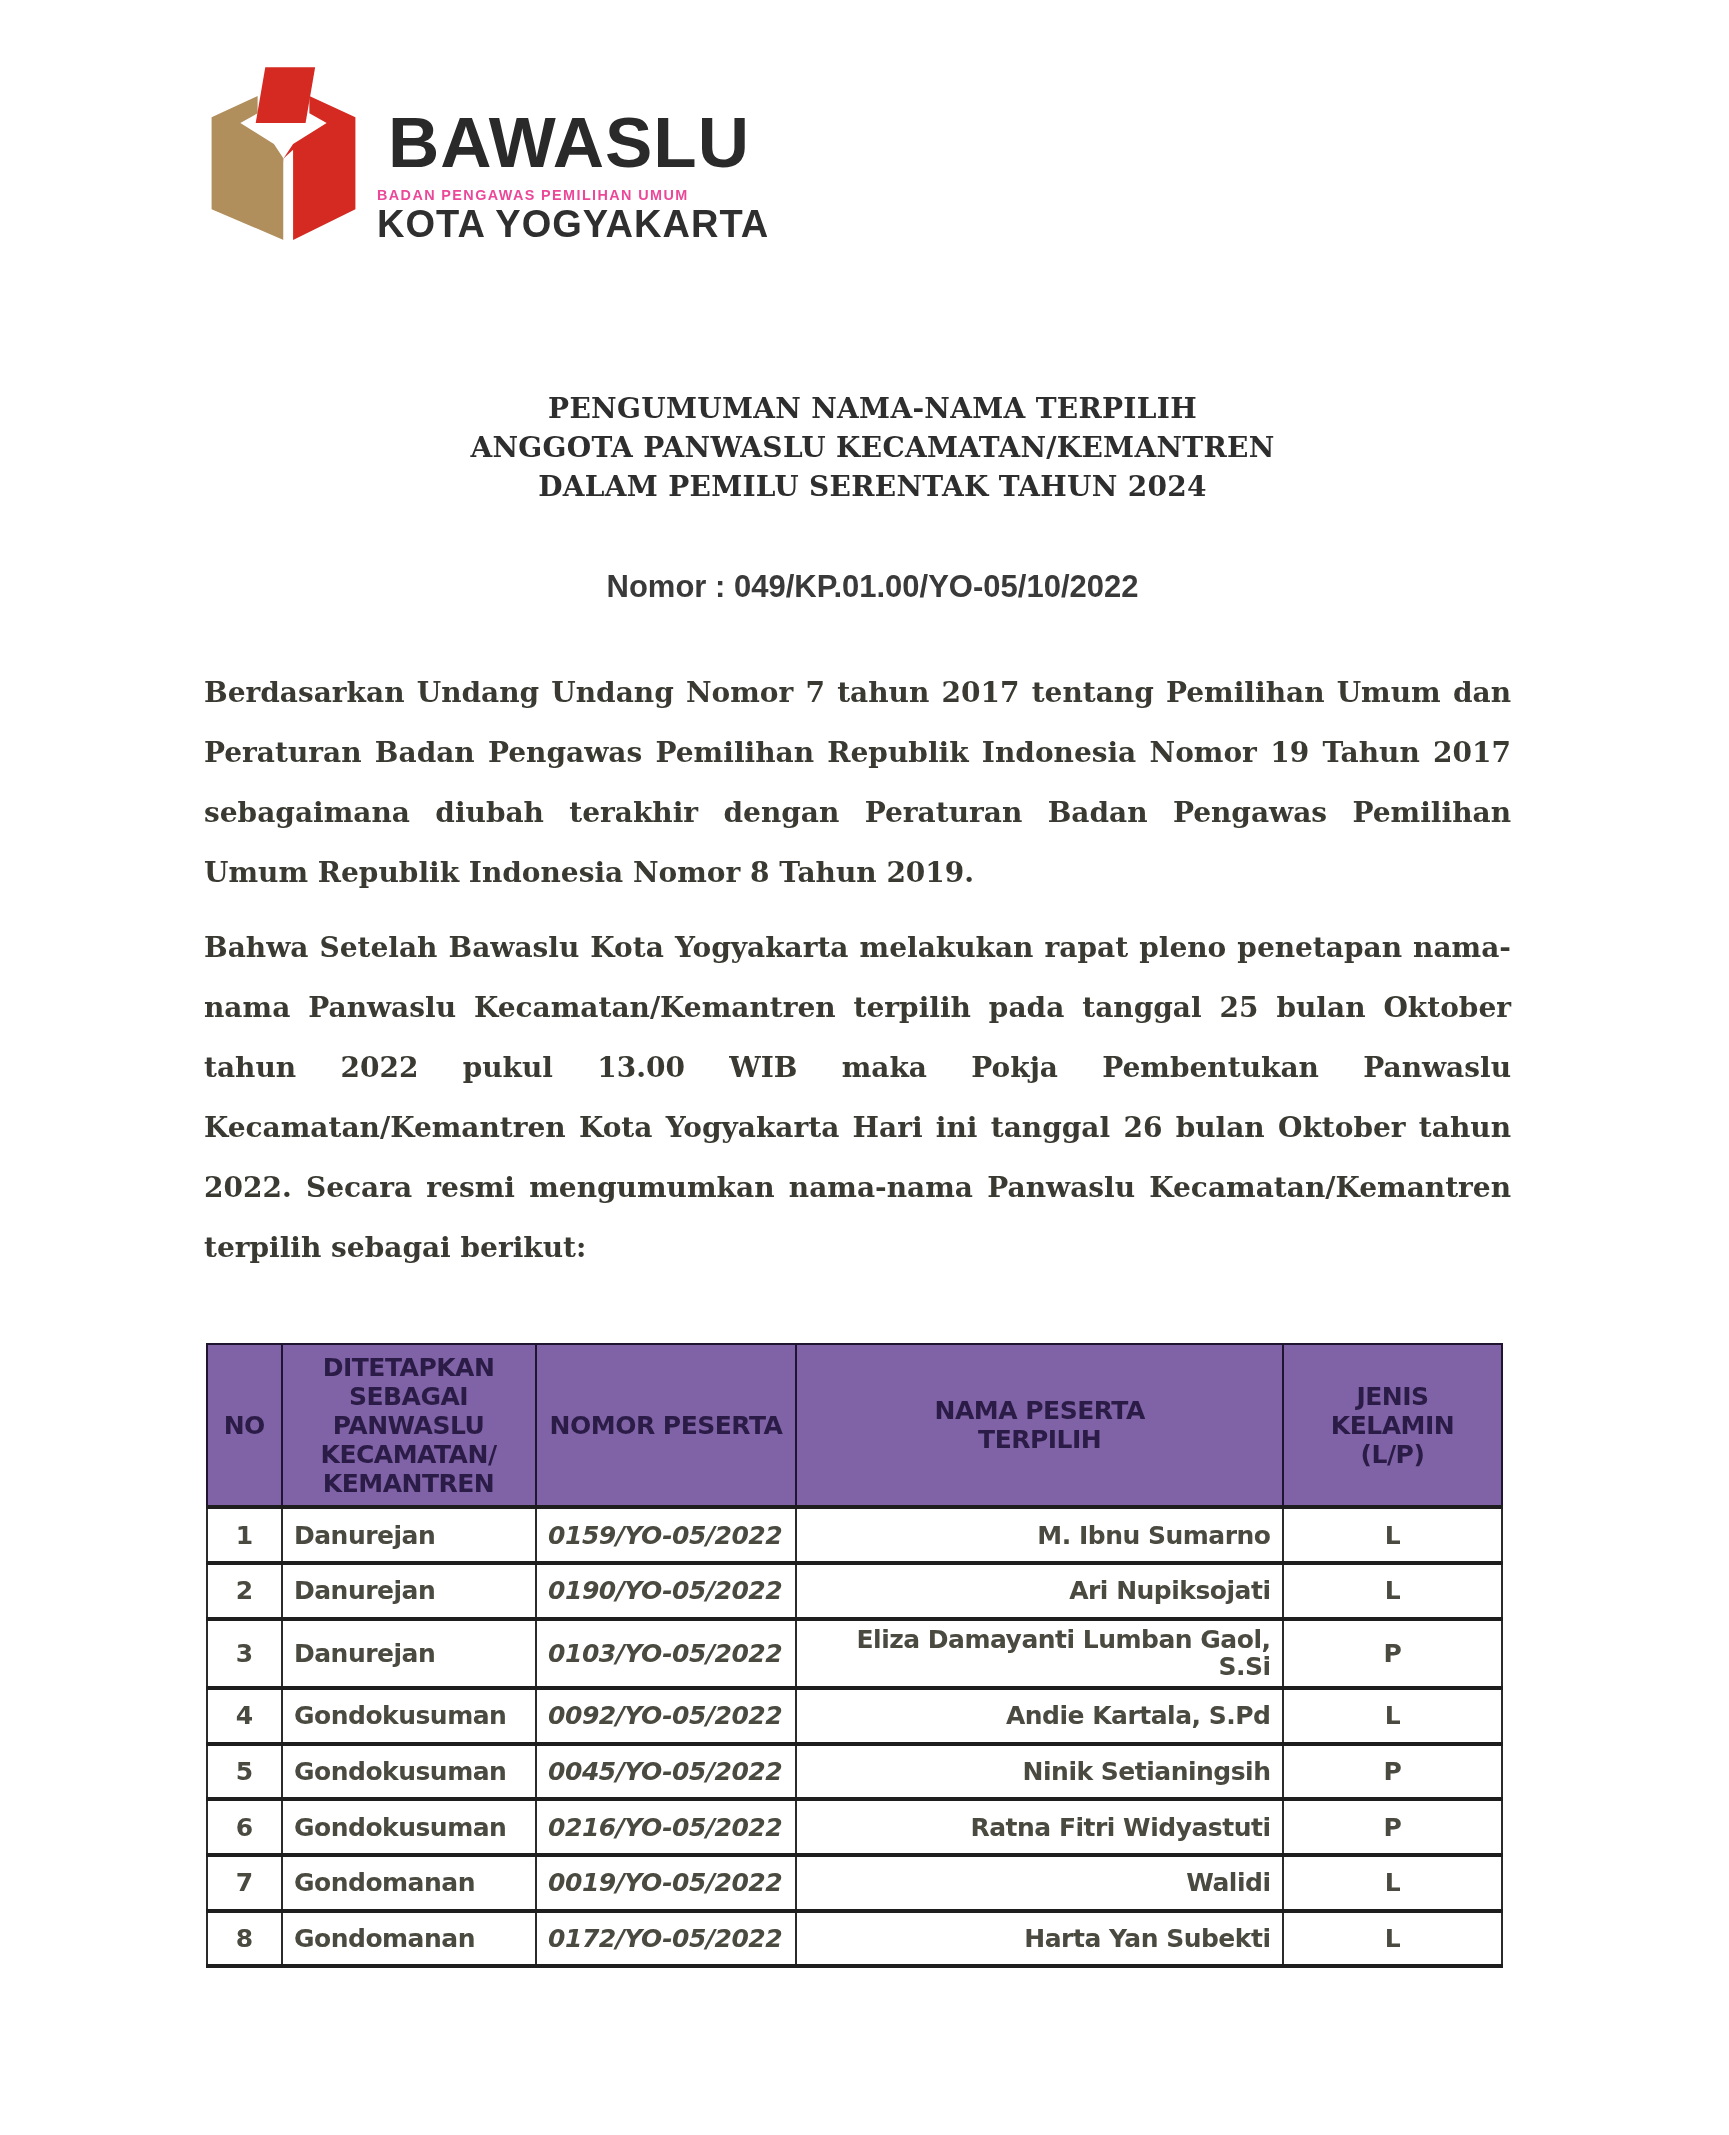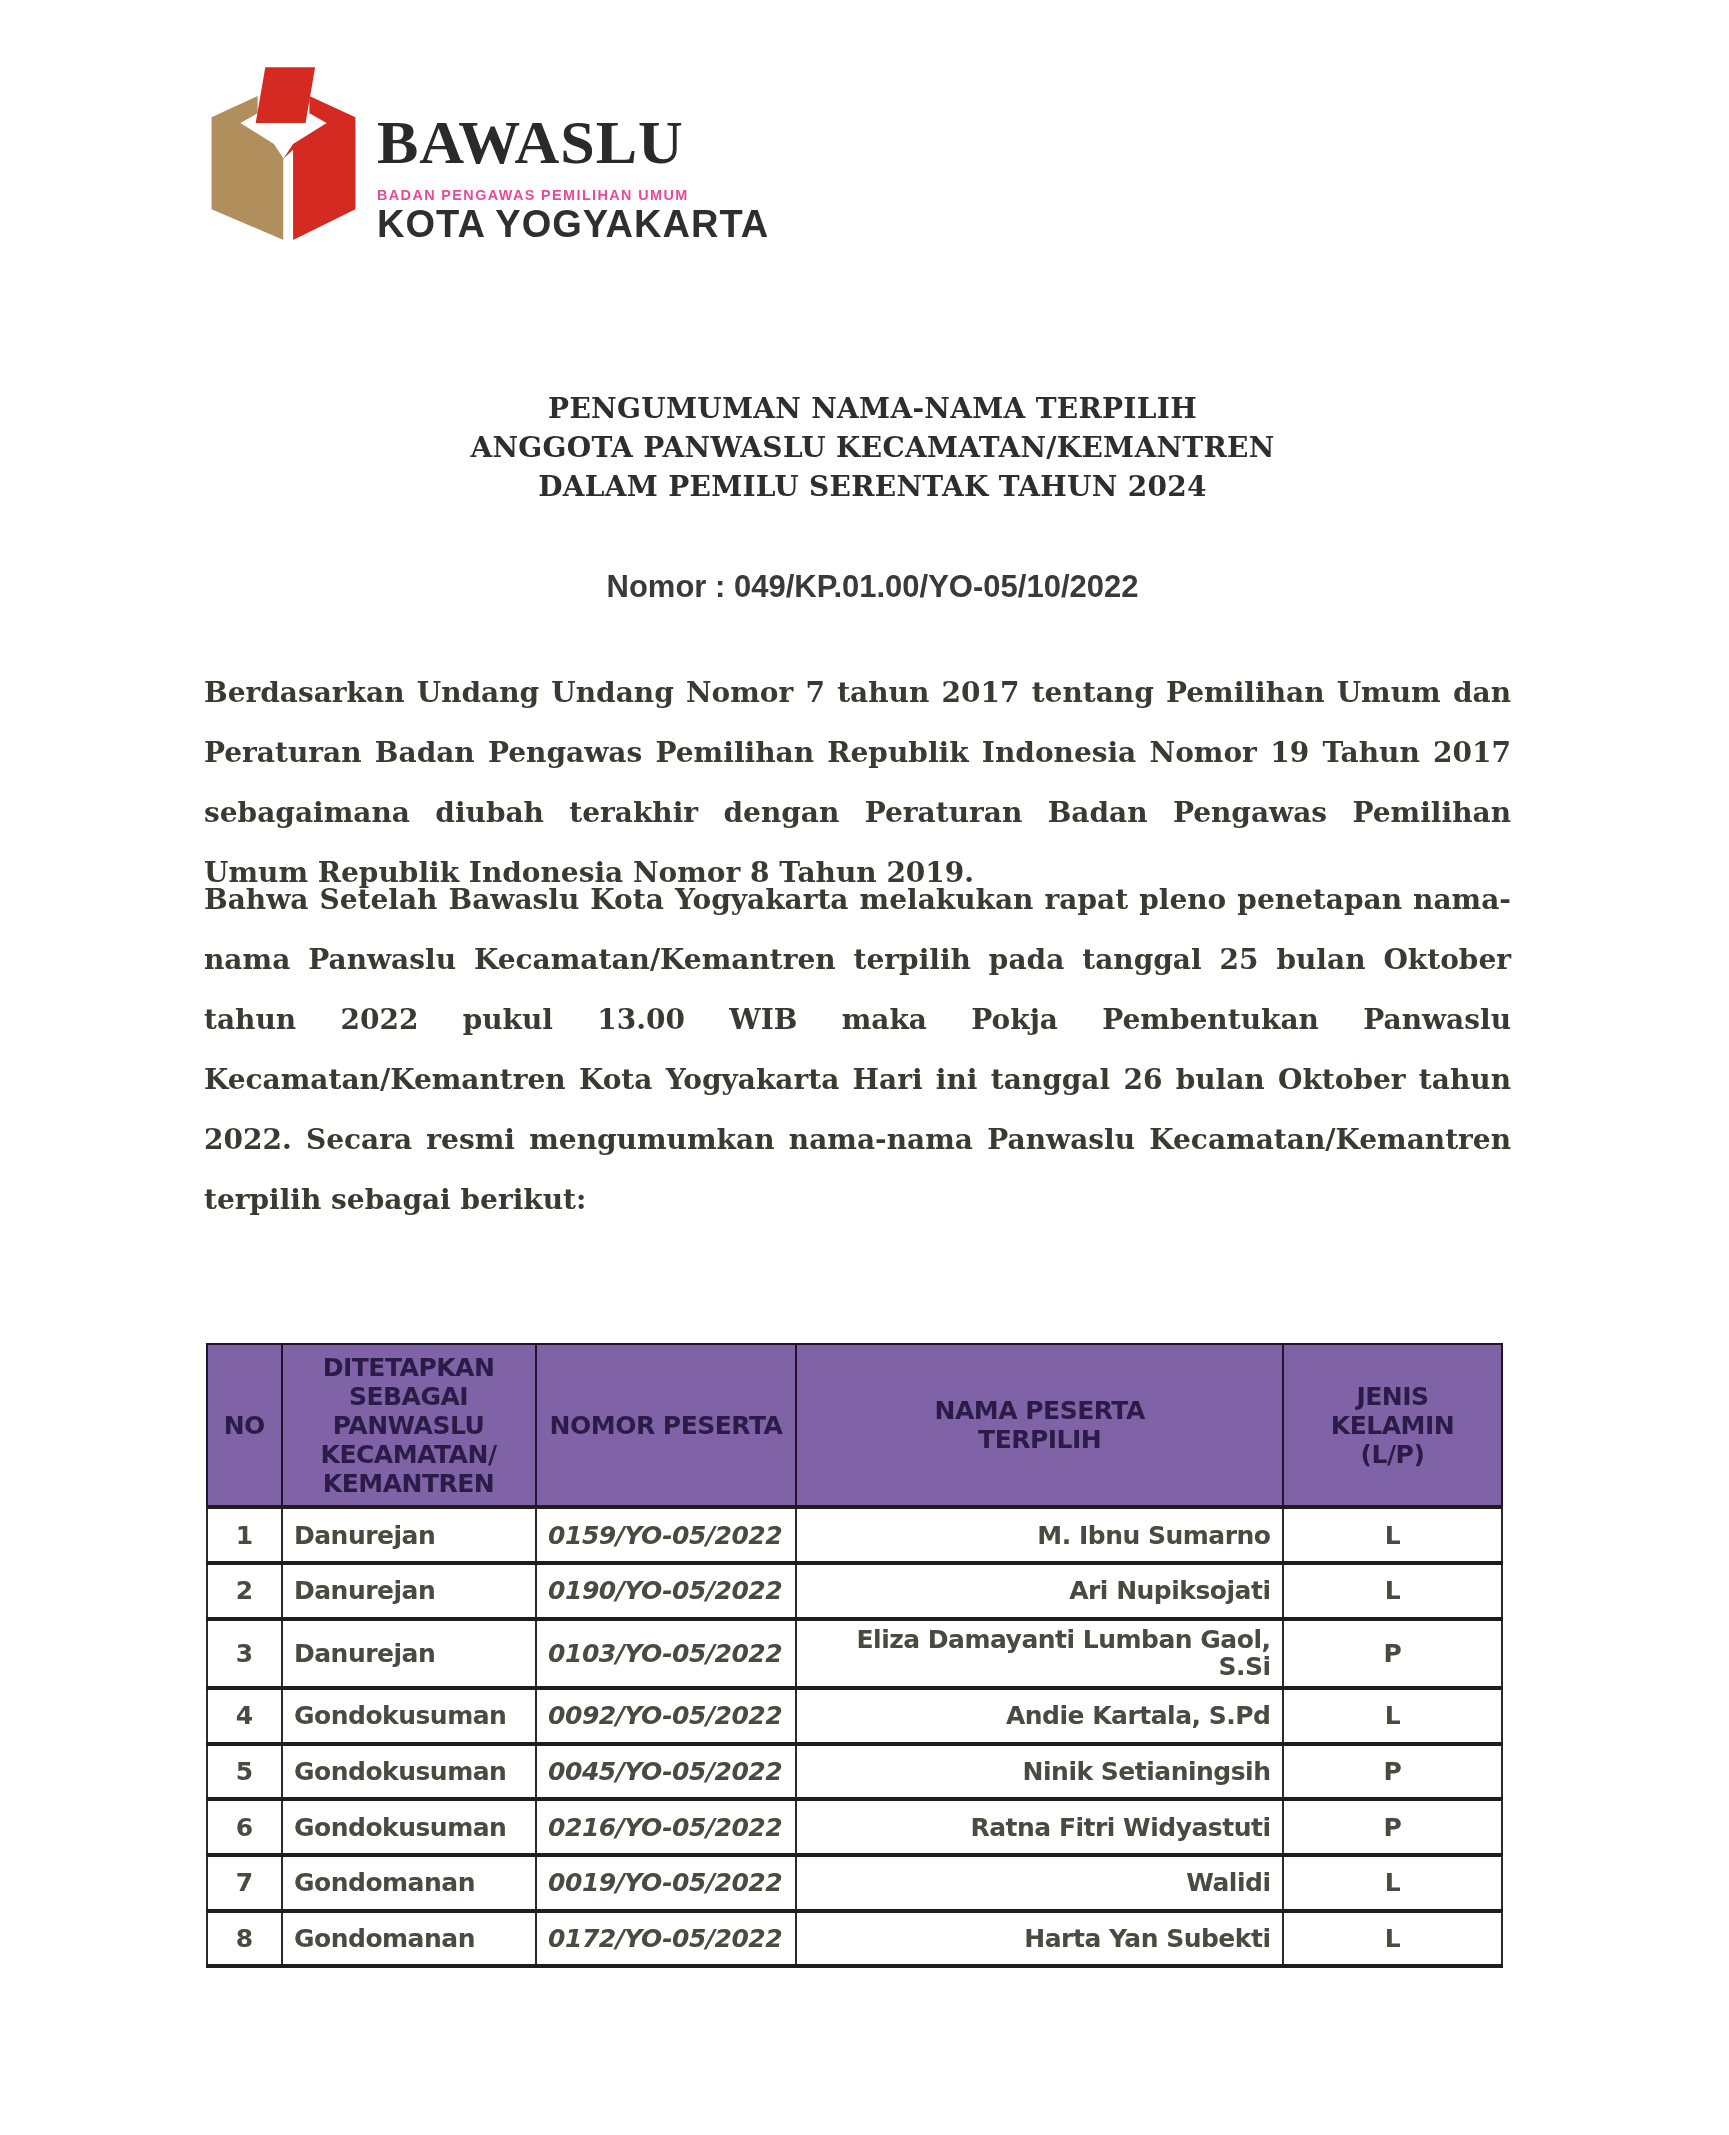--- a/index.html
+++ b/index.html
@@ -1,33 +1,33 @@
 <!DOCTYPE html>
 <html><head>
 <meta charset="utf-8">
 <style>
   html, body { margin: 0; padding: 0; background: #ffffff; }
   body { width: 1729px; height: 2136px; position: relative; overflow: hidden; font-family: "DejaVu Serif", serif; color: #2b2b2b; }
 
   .letterhead { position: absolute; left: 202px; top: 67px; width: 1249px; height: 250px; }
   .logo { position: absolute; left: 0; top: 0; width: 163px; height: 178px; }
   .brand { position: absolute; left: 175px; top: 37px; }
-  .brand-name { font-family: Liberation Serif, serif; font-weight: bold; font-size: 62px; line-height: 77px; color: #2a2a2a; letter-spacing: 1px; }
+  .brand-name { font-family: Liberation Sans, sans-serif; font-weight: bold; font-size: 71px; line-height: 77px; color: #2a2a2a; letter-spacing: 1px; margin-left: 11px; }
   .brand-tagline { font-family: "Liberation Sans", sans-serif; font-weight: bold; font-size: 14.4px; color: #ec4899; letter-spacing: 1.4px; margin-top: 5.8px; }
   .brand-city { font-family: "Liberation Sans", sans-serif; font-weight: bold; font-size: 38px; line-height: 42px; color: #2f2f2f; letter-spacing: 1px; margin-top: 0px; }
   .contact { position: absolute; left: 0; top: 179px; font-family: "Liberation Sans", sans-serif; font-size: 17.3px; line-height: 25px; color: #333; white-space: nowrap; }
   .contact .email { color: #1d4fa8; text-decoration: underline; background: #dbe8f7; }
 
   .title-block { position: absolute; left: 8px; width: 1729px; top: 389px; text-align: center; }
   .title-line { font-family: "DejaVu Serif", serif; font-weight: bold; font-size: 28px; line-height: 39px; color: #2e2e2e; letter-spacing: 0.3px; }
   .nomor { position: absolute; left: 0; width: 1729px; top: 569px; text-align: center; font-family: Liberation Sans, sans-serif; font-weight: bold; font-size: 31px; color: #3a3a3a; padding-left: 8px; }
 
   .body-text { position: absolute; left: 204px; width: 1307px; font-family: "DejaVu Serif", serif; font-weight: bold; font-size: 28px; line-height: 60px; color: #3a3a32; text-align: justify; }
   .para1 { top: 663px; }
-  .para2 { top: 870px; }
+  .para2 { top: 918px; }
 
   table.results { position: absolute; left: 206px; top: 1343px; width: 1297px; border-collapse: collapse; font-family: "DejaVu Sans", sans-serif; }
   table.results th { background: #8063a6; color: #2a1c46; font-weight: bold; font-size: 25px; line-height: 29px; border: 2.9px solid #1f1530; text-align: center; vertical-align: middle; padding: 7.7px 5.8px; letter-spacing: -0.5px; }
   table.results td { font-size: 25px; font-weight: bold; color: #4a4a40; border-left: 2.9px solid #2b2b2b; border-right: 2.9px solid #2b2b2b; border-top: 4.8px solid #1e1e1e; padding: 5.8px 11.5px; height: 40px; line-height: 27px; letter-spacing: -0.5px; }
   table.results tr:last-child td { border-bottom: 4.8px solid #1e1e1e; }
   td.c-no { text-align: center; width: 56px; padding: 5.8px 3.8px; }
   td.c-kec { width: 231px; padding-left: 13.4px; }
   td.c-nomor { width: 269px; font-style: italic; }
   td.c-nama { width: 557px; text-align: right; }
   td.c-jk { text-align: center; width: 221px; }

